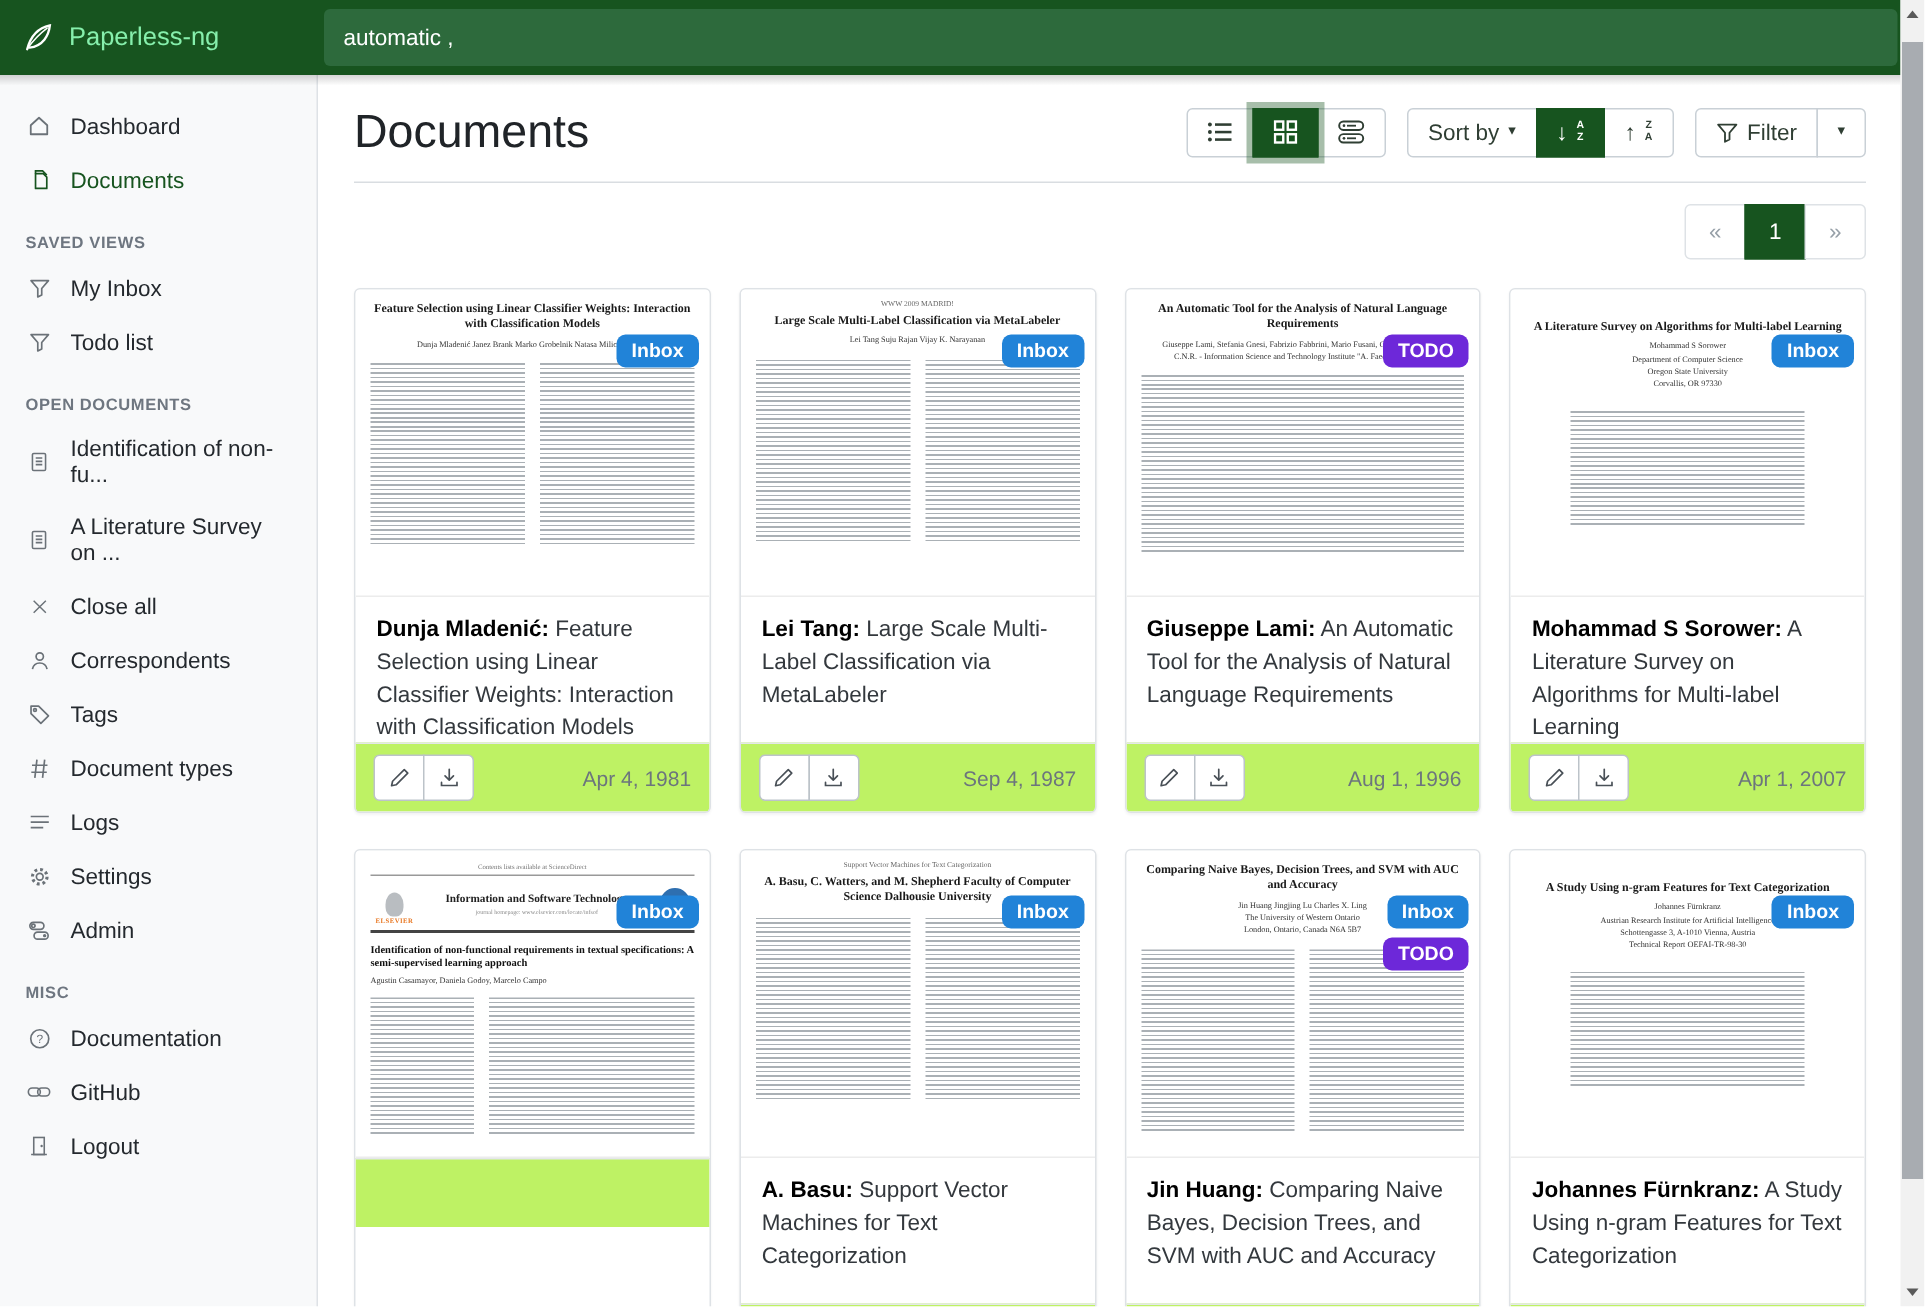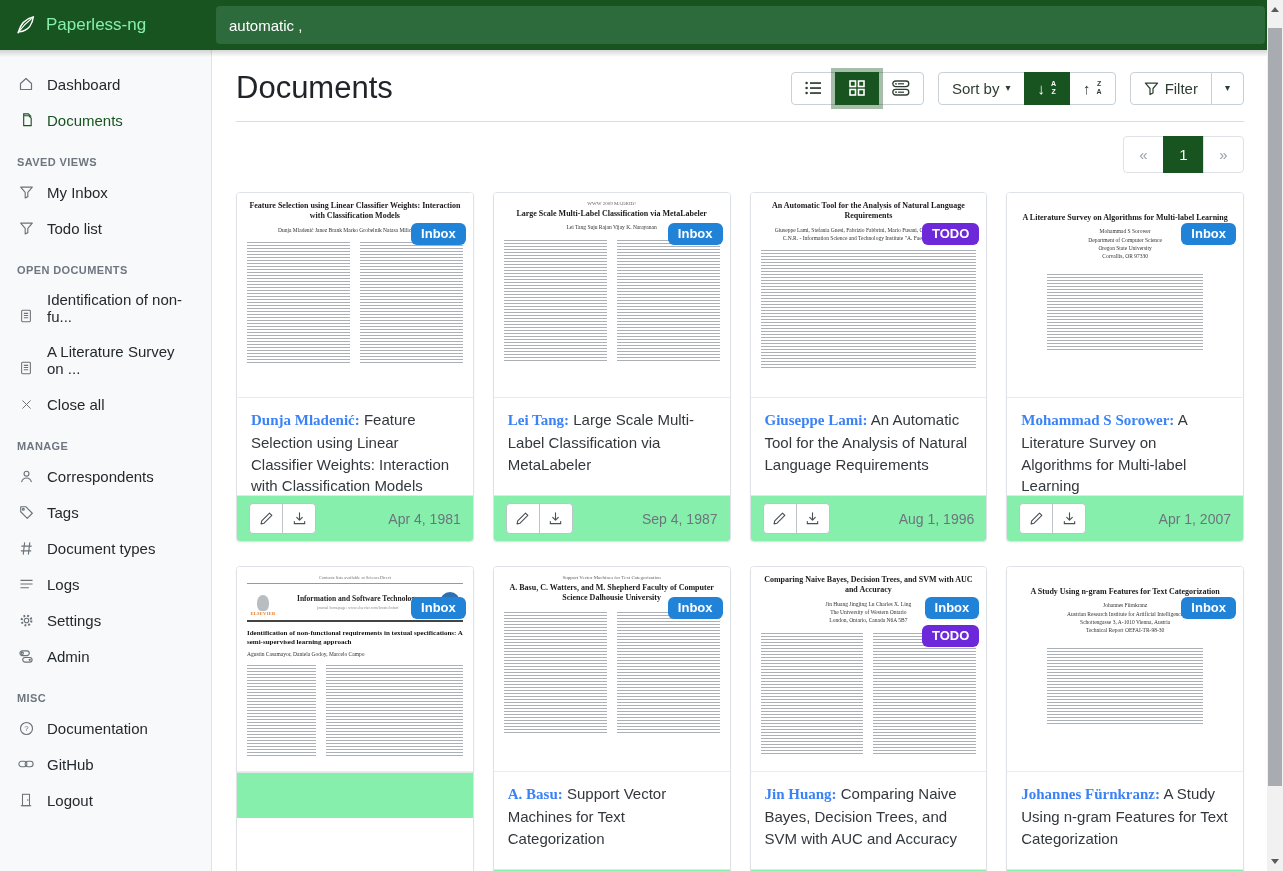--- a/index.html
+++ b/index.html
@@ -16,21 +16,21 @@
   
   .scrollbar { position:absolute; top:0; right:0; bottom:0; width:16px; background:#f1f1f1; z-index:20; }
   .sb-arrow { position:absolute; left:4px; width:0; height:0; border-left:4px solid transparent; border-right:4px solid transparent; }
   .sb-up { top:7px; border-bottom:5px solid #5a5a5a; }
   .sb-down { bottom:7px; border-top:5px solid #5a5a5a; }
   .sb-thumb { position:absolute; top:28px; left:1px; right:1px; height:758px; background:#a8acb1; }
 
   
   .sidebar { position:absolute; top:50px; left:0; width:212px; bottom:0; background:#f8f9fa; border-right:1px solid #dee2e6; padding-top:16px; overflow:hidden; }
   .side-header { font-size:11px; font-weight:700; letter-spacing:.4px; color:#6e7680; padding:18px 17px 6px 17px; }
-  .side-item { display:flex; align-items:flex-end; gap:12px; padding:9px 17px; font-size:15px; color:#24292e; cursor:pointer; }
+  .side-item { display:flex; align-items:center; gap:12px; padding:9px 17px; font-size:15px; color:#24292e; cursor:pointer; }
   .side-item .sicon { width:18px; height:18px; flex:none; display:flex; align-items:center; justify-content:center; color:#6b7278; font-size:15px; }
   .side-item.active { color:#17541f; }
   .side-item.active .sicon { color:#17541f; }
 
   
   .main { position:absolute; top:50px; left:212px; right:16px; bottom:0; background:#fff; padding:20px 23px 0 24px; overflow:hidden; }
   .head-row { display:flex; align-items:center; justify-content:space-between; }
   .page-title { font-size:31px; font-weight:400; color:#202428; }
   .toolbar { display:flex; gap:14px; align-items:center; }
   .btn-group { display:flex; }
@@ -79,22 +79,22 @@
   .elv-mid { flex:1; text-align:center; }
   .elv-jtitle { font-size:7.5px; font-weight:700; color:#222; }
   .elv-sub { font-size:4px; color:#888; margin-top:2px; }
   .elv-ring { width:20px; height:20px; border-radius:50%; border:6px solid #2e6fb0; background:#cfe0f0; flex:none; }
   .elv-doctitle { font-size:7px; font-weight:700; color:#111; margin-top:7px; line-height:1.35; }
   .elv-authors { font-size:5.5px; color:#333; margin-top:3px; }
   .t-elsevier .tt-cols .fl { height:92px; }
   .t-elsevier .tt-cols .fl.narrow { flex:0 0 32%; }
 
   .card-body { flex:1; padding:11px 14px; font-size:15px; line-height:1.45; color:#33383d; overflow:hidden; cursor:pointer; }
-  .card-body b { color:#3b82f6;font-family:Liberation Serif, serif; }
-  .card-footer { height:46px; background:#86efac; border-top:1px solid #e4e7ea; display:flex; align-items:center; justify-content:space-between; padding:0 12px; }
+  .card-body b { color:#000000; }
+  .card-footer { height:46px; background:#bef264; border-top:1px solid #e4e7ea; display:flex; align-items:center; justify-content:space-between; padding:0 12px; }
   .fbtn-group { display:flex; }
   .fbtn { width:34px; height:31px; background:#fff; border:1px solid #bcc3c9; display:flex; align-items:center; justify-content:center; color:#495057; cursor:pointer; margin-left:-1px; }
   .fbtn:first-child { border-radius:4px 0 0 4px; margin-left:0; }
   .fbtn:last-child { border-radius:0 4px 4px 0; }
   .card-date { color:#6c757d; font-size:14px; }
 </style>
 </head>
 <body>
 
 <header class="navbar">
@@ -170,21 +170,20 @@
       <span>A Literature Survey on ...</span>
     </div>
     <div class="side-item">
       <span class="sicon">
         <svg width="13" height="13" viewBox="0 0 16 16">
           <path d="M3 3l10 10M13 3L3 13" fill="none" stroke="currentColor" stroke-width="1.2"></path>
         </svg>
       </span>
       <span>Close all</span>
     </div>
-    <div class="side-header">MANAGE</div>
     <div class="side-item">
       <span class="sicon">
         <svg width="15" height="15" viewBox="0 0 16 16">
           <circle cx="8" cy="5" r="2.6" fill="none" stroke="currentColor" stroke-width="1.2"></circle>
           <path d="M2.8 14c.6-3 2.6-4.4 5.2-4.4s4.6 1.4 5.2 4.4" fill="none" stroke="currentColor" stroke-width="1.2"></path>
         </svg>
       </span>
       <span>Correspondents</span>
     </div>
     <div class="side-item">

